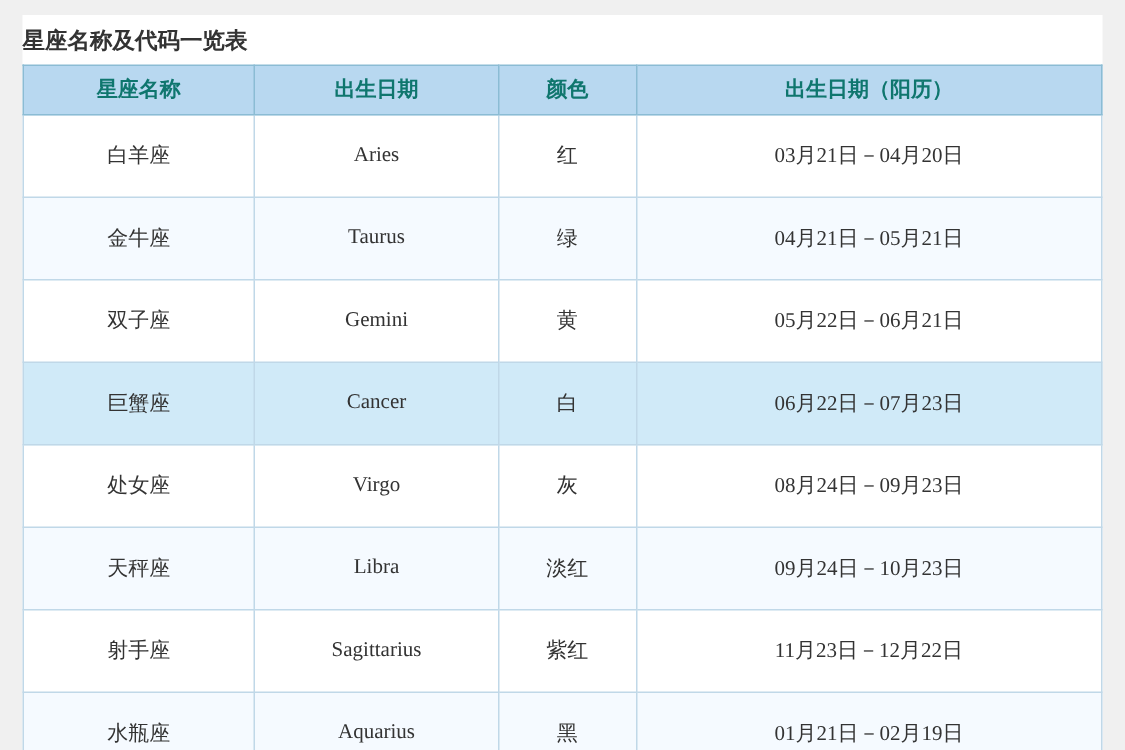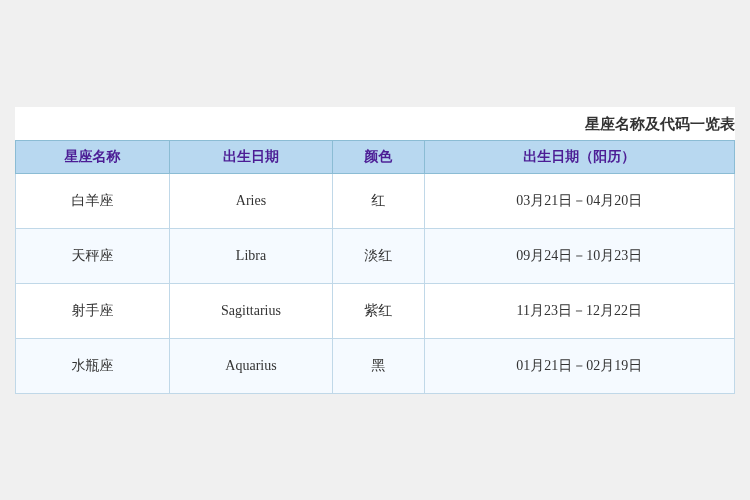--- a/index.html
+++ b/index.html
@@ -11,34 +11,34 @@
       align-items: center;
       width: 750px;
       min-height: 500px;
       padding: 10px;
     }
     .container {
       background: #fff;
       width: 720px;
     }
     .title {
-      text-align: right;
+      text-align: left;
       font-size: 15px;
       color: #333;
       padding: 8px 0 6px 0;
       font-weight: bold;
     }
     table {
       width: 100%;
       border-collapse: collapse;
       font-size: 14px;
     }
     th {
       background-color: #b8d8f0;
-      color: #4c1d95;
+      color: #0f766e;
       padding: 7px 6px;
       text-align: center;
       border: 1px solid #8bbcd4;
       font-weight: bold;
     }
     td {
       padding: 18px 6px;
       text-align: center;
       border: 1px solid #c0d8e8;
       color: #333;
@@ -68,20 +68,44 @@
       </tr>
     </thead>
     <tbody id="table-body">
     <tr>
           <td>白羊座</td>
           <td>Aries</td>
           <td>红</td>
           <td>03月21日－04月20日</td>
         </tr>
         <tr>
+          <td>金牛座</td>
+          <td>Taurus</td>
+          <td>绿</td>
+          <td>04月21日－05月21日</td>
+        </tr>
+        <tr>
+          <td>双子座</td>
+          <td>Gemini</td>
+          <td>黄</td>
+          <td>05月22日－06月21日</td>
+        </tr>
+        <tr class="highlighted">
+          <td>巨蟹座</td>
+          <td>Cancer</td>
+          <td>白</td>
+          <td>06月22日－07月23日</td>
+        </tr>
+        <tr>
+          <td>处女座</td>
+          <td>Virgo</td>
+          <td>灰</td>
+          <td>08月24日－09月23日</td>
+        </tr>
+        <tr>
           <td>天秤座</td>
           <td>Libra</td>
           <td>淡红</td>
           <td>09月24日－10月23日</td>
         </tr>
         <tr>
           <td>射手座</td>
           <td>Sagittarius</td>
           <td>紫红</td>
           <td>11月23日－12月22日</td>

